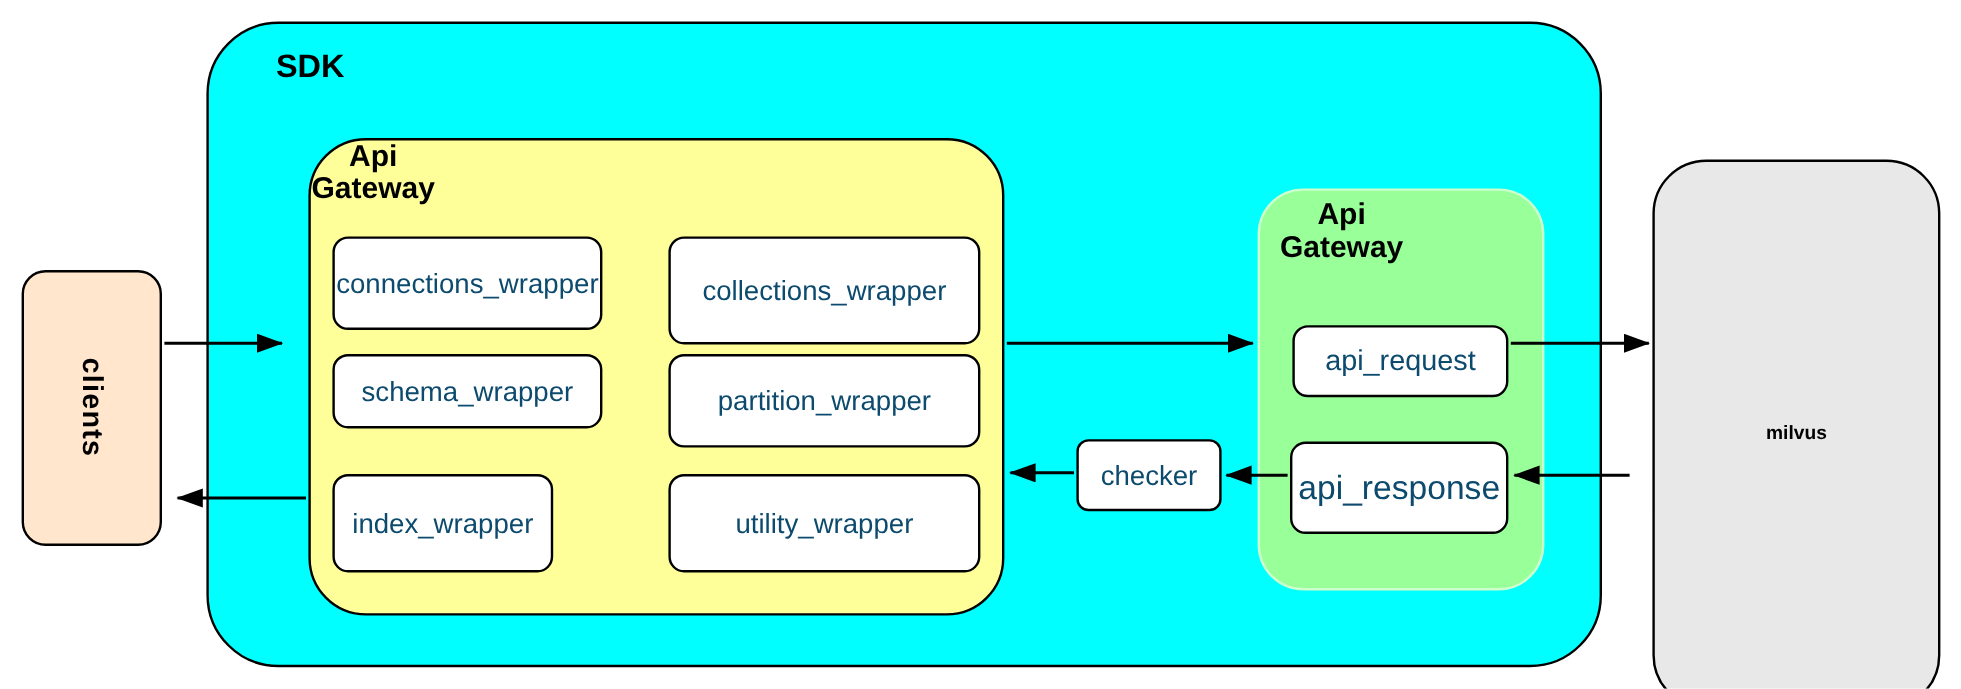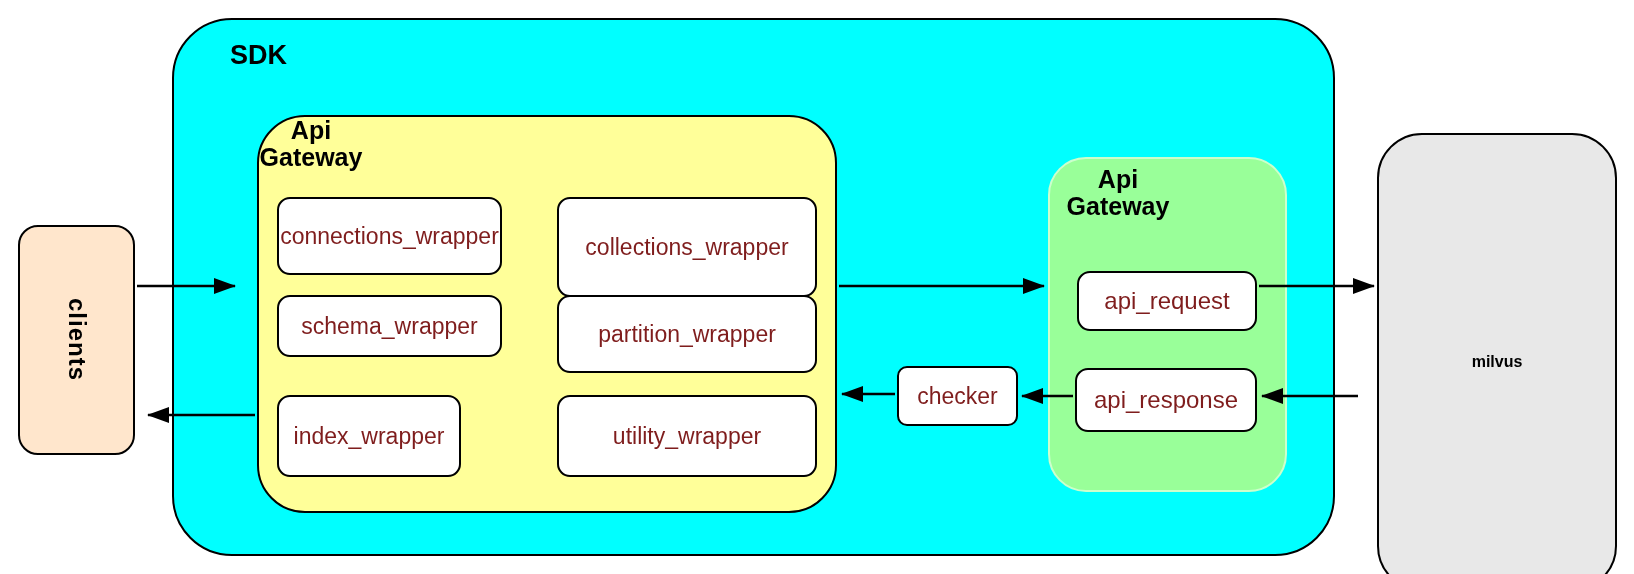--- a/index.html
+++ b/index.html
@@ -32,21 +32,21 @@
   .module-box {
     position: absolute;
     box-sizing: border-box;
     background: #FFFFFF;
     border: 2px solid #000000;
     border-radius: 13px;
     display: flex;
     align-items: center;
     justify-content: center;
     font-size: 23px;
-    color: #7f1d1d;
+    color: #0c4a6e;
     z-index: 3;
     white-space: nowrap;
   }
   
   .sdk {
     left: 172px; top: 18px; width: 1163px; height: 538px;
     border-radius: 60px;
     z-index: 1;
   }
   .api-wrapper {
@@ -79,24 +79,24 @@
     font-weight: bold;
     font-size: 24px;
     letter-spacing: 1px;
   }
   .sdk-label { left: 230px; top: 40px; font-size: 27px; text-align: left; }
   .wrapper-label { left: 258px; top: 117px; width: 106px; font-size: 25px; line-height: 27px; }
   .gateway-label { left: 1060px; top: 166px; width: 116px; font-size: 25px; line-height: 27px; }
 
   .checker { left: 897px; top: 366px; width: 121px; height: 60px; border-radius: 10px; }
   .api-request { left: 1077px; top: 271px; width: 180px; height: 60px; font-size: 24px; }
-  .api-response { left: 1075px; top: 368px; width: 182px; height: 64px; font-size: 24px; }
+  .api-response { left: 1075px; top: 368px; width: 182px; height: 77px; font-size: 28px; }
 
   .conn-w { left: 277px; top: 197px; width: 225px; height: 78px; }
-  .coll-w { left: 557px; top: 197px; width: 260px; height: 100px; }
+  .coll-w { left: 557px; top: 197px; width: 260px; height: 90px; }
   .schm-w { left: 277px; top: 295px; width: 225px; height: 62px; }
   .part-w { left: 557px; top: 295px; width: 260px; height: 78px; }
   .indx-w { left: 277px; top: 395px; width: 184px; height: 82px; }
   .util-w { left: 557px; top: 395px; width: 260px; height: 82px; }
 
   .arrows {
     position: absolute;
     left: 0; top: 0;
     width: 1634px; height: 574px;
     z-index: 5;

